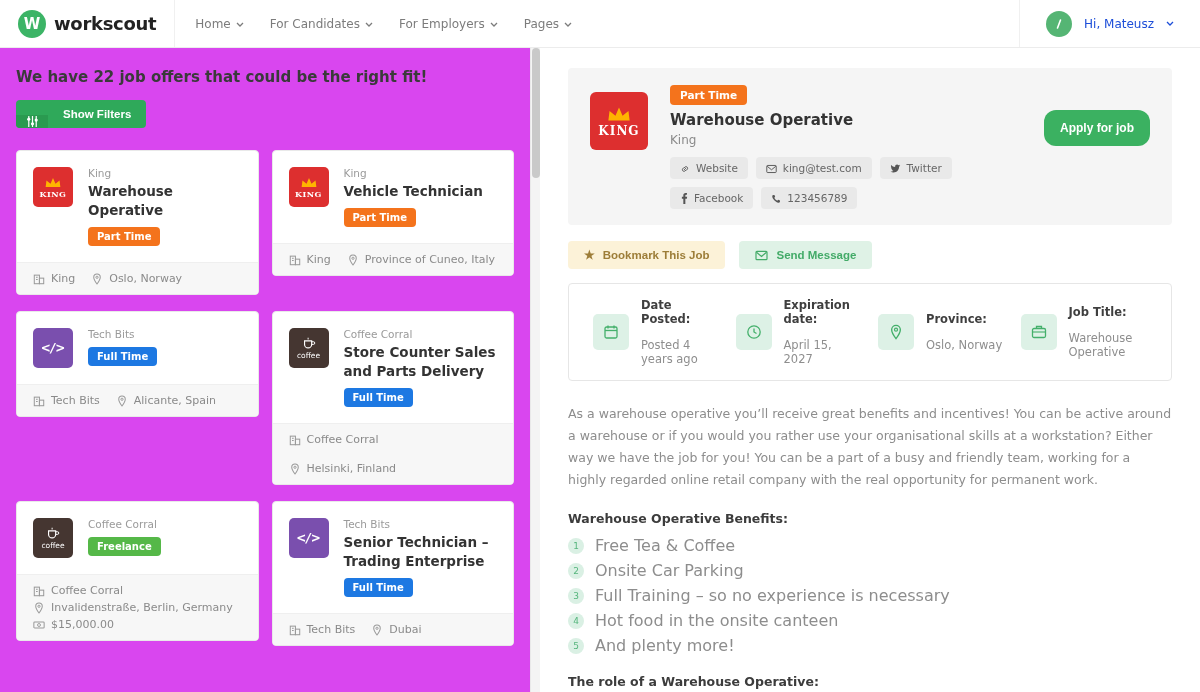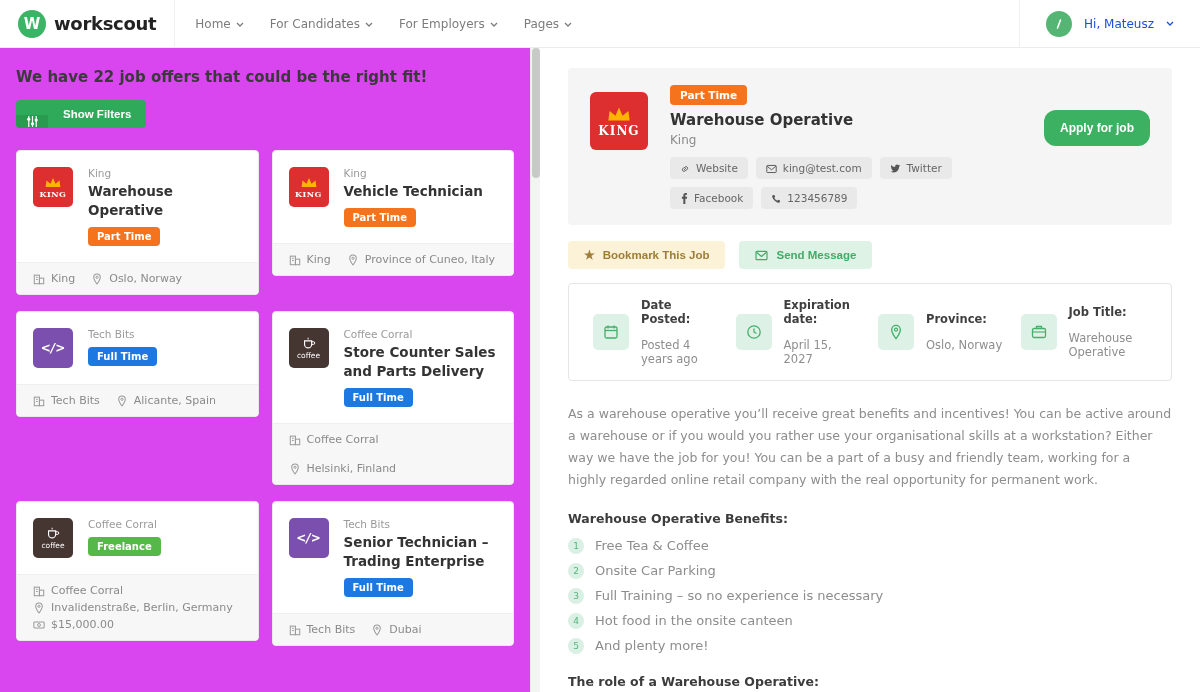--- a/index.html
+++ b/index.html
@@ -74,21 +74,21 @@
   .overview { margin-top:14px; border:1px solid #e6e6e6; border-radius:4px; padding:8px 16px; display:grid; grid-template-columns:1fr 1fr 1fr 1fr; }
   .ov-item { display:flex; align-items:center; gap:12px; padding:6px 8px; }
   .ov-icon { width:36px; height:36px; border-radius:5px; background:#ddf1e6; color:#44b06b; display:flex; align-items:center; justify-content:center; flex:none; }
   .ov-label { font-size:11.5px; font-weight:600; color:#3f3f3f; }
   .ov-value { margin-top:12px; font-size:11.5px; color:#8e8e8e; }
 
   
   .desc { margin-top:22px; font-size:12.5px; color:#8d8d8d; line-height:22px; }
   .sec-heading { margin-top:20px; font-size:12.5px; font-weight:bold; color:#3c3c3c; }
   .num-list { margin-top:12px; list-style:none; counter-reset:li; }
-  .num-list li { counter-increment:li; display:flex; align-items:center; gap:11px; margin-bottom:9px; font-size:13px; color:#8d8d8d; line-height:16px; }
+  .num-list li { counter-increment:li; display:flex; align-items:center; gap:11px; margin-bottom:9px; font-size:16px; color:#8d8d8d; line-height:16px; }
   .num-list li::before { content:counter(li); flex:none; width:16px; height:16px; border-radius:50%; background:#daf0e4; color:#55b57c; font-size:9px; display:flex; align-items:center; justify-content:center; }
 </style>
 </head>
 <body>
 
 <header class="navbar">
   <div class="brand">
     <span class="brand-mark">W</span>
     <span class="brand-name">workscout</span>
   </div>

